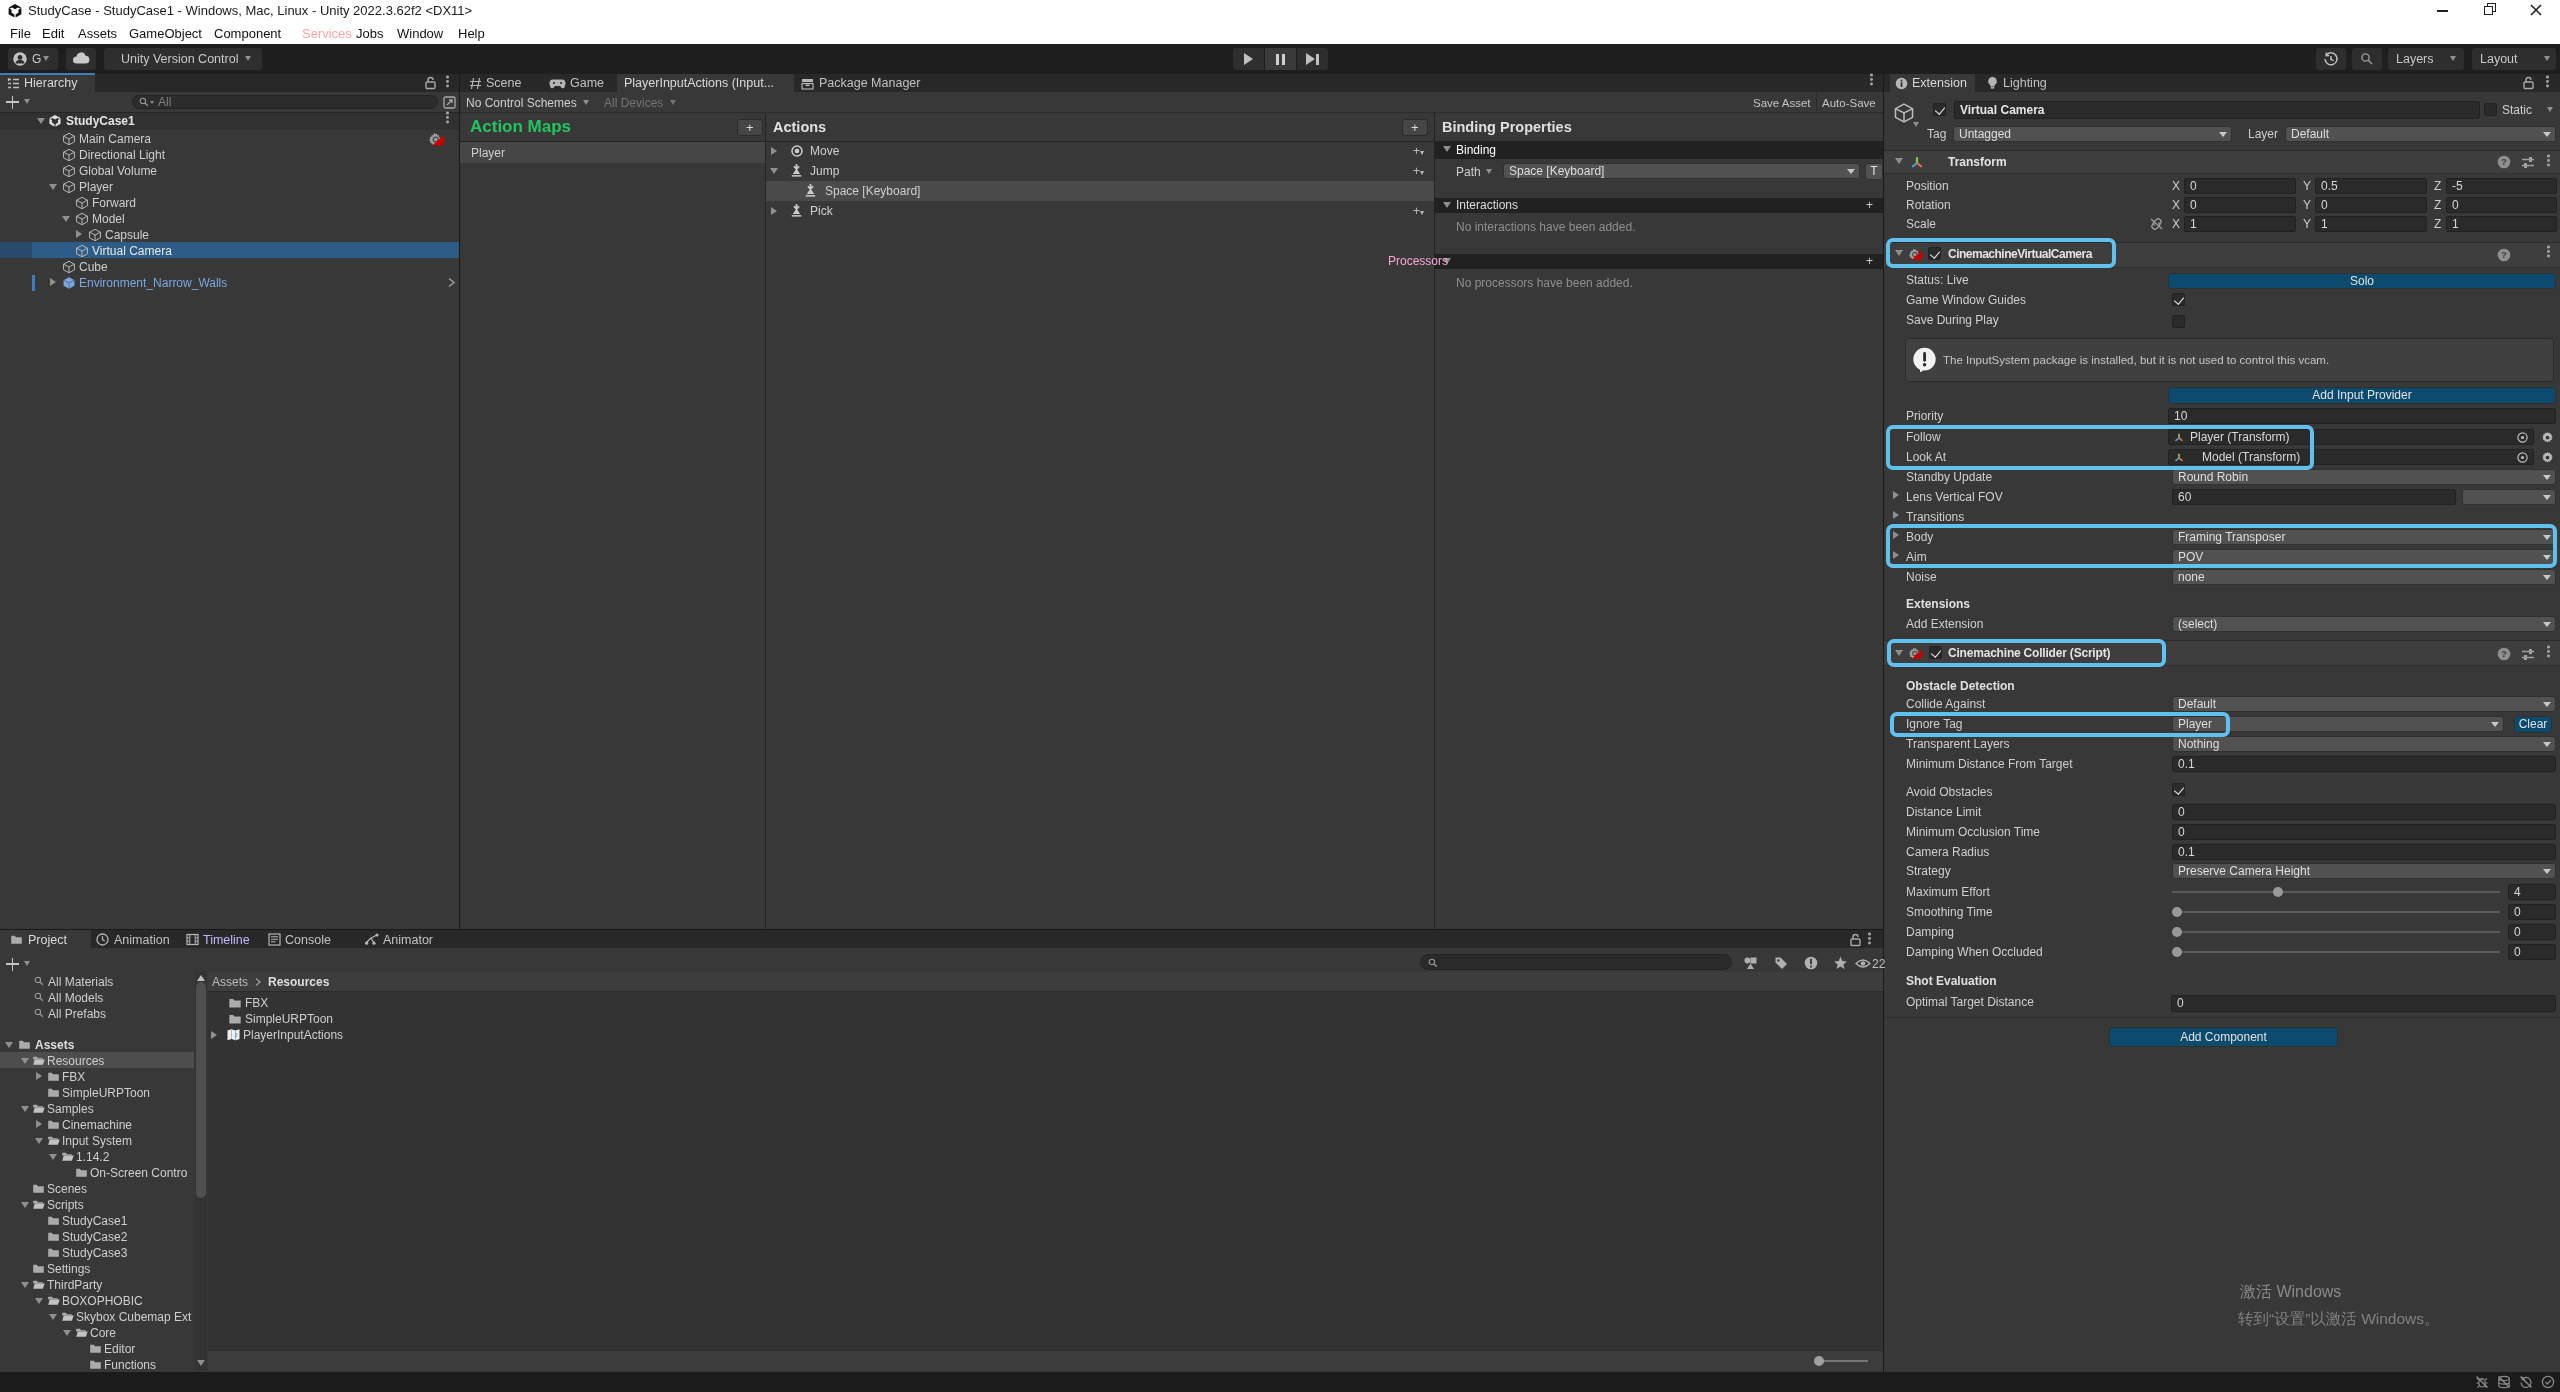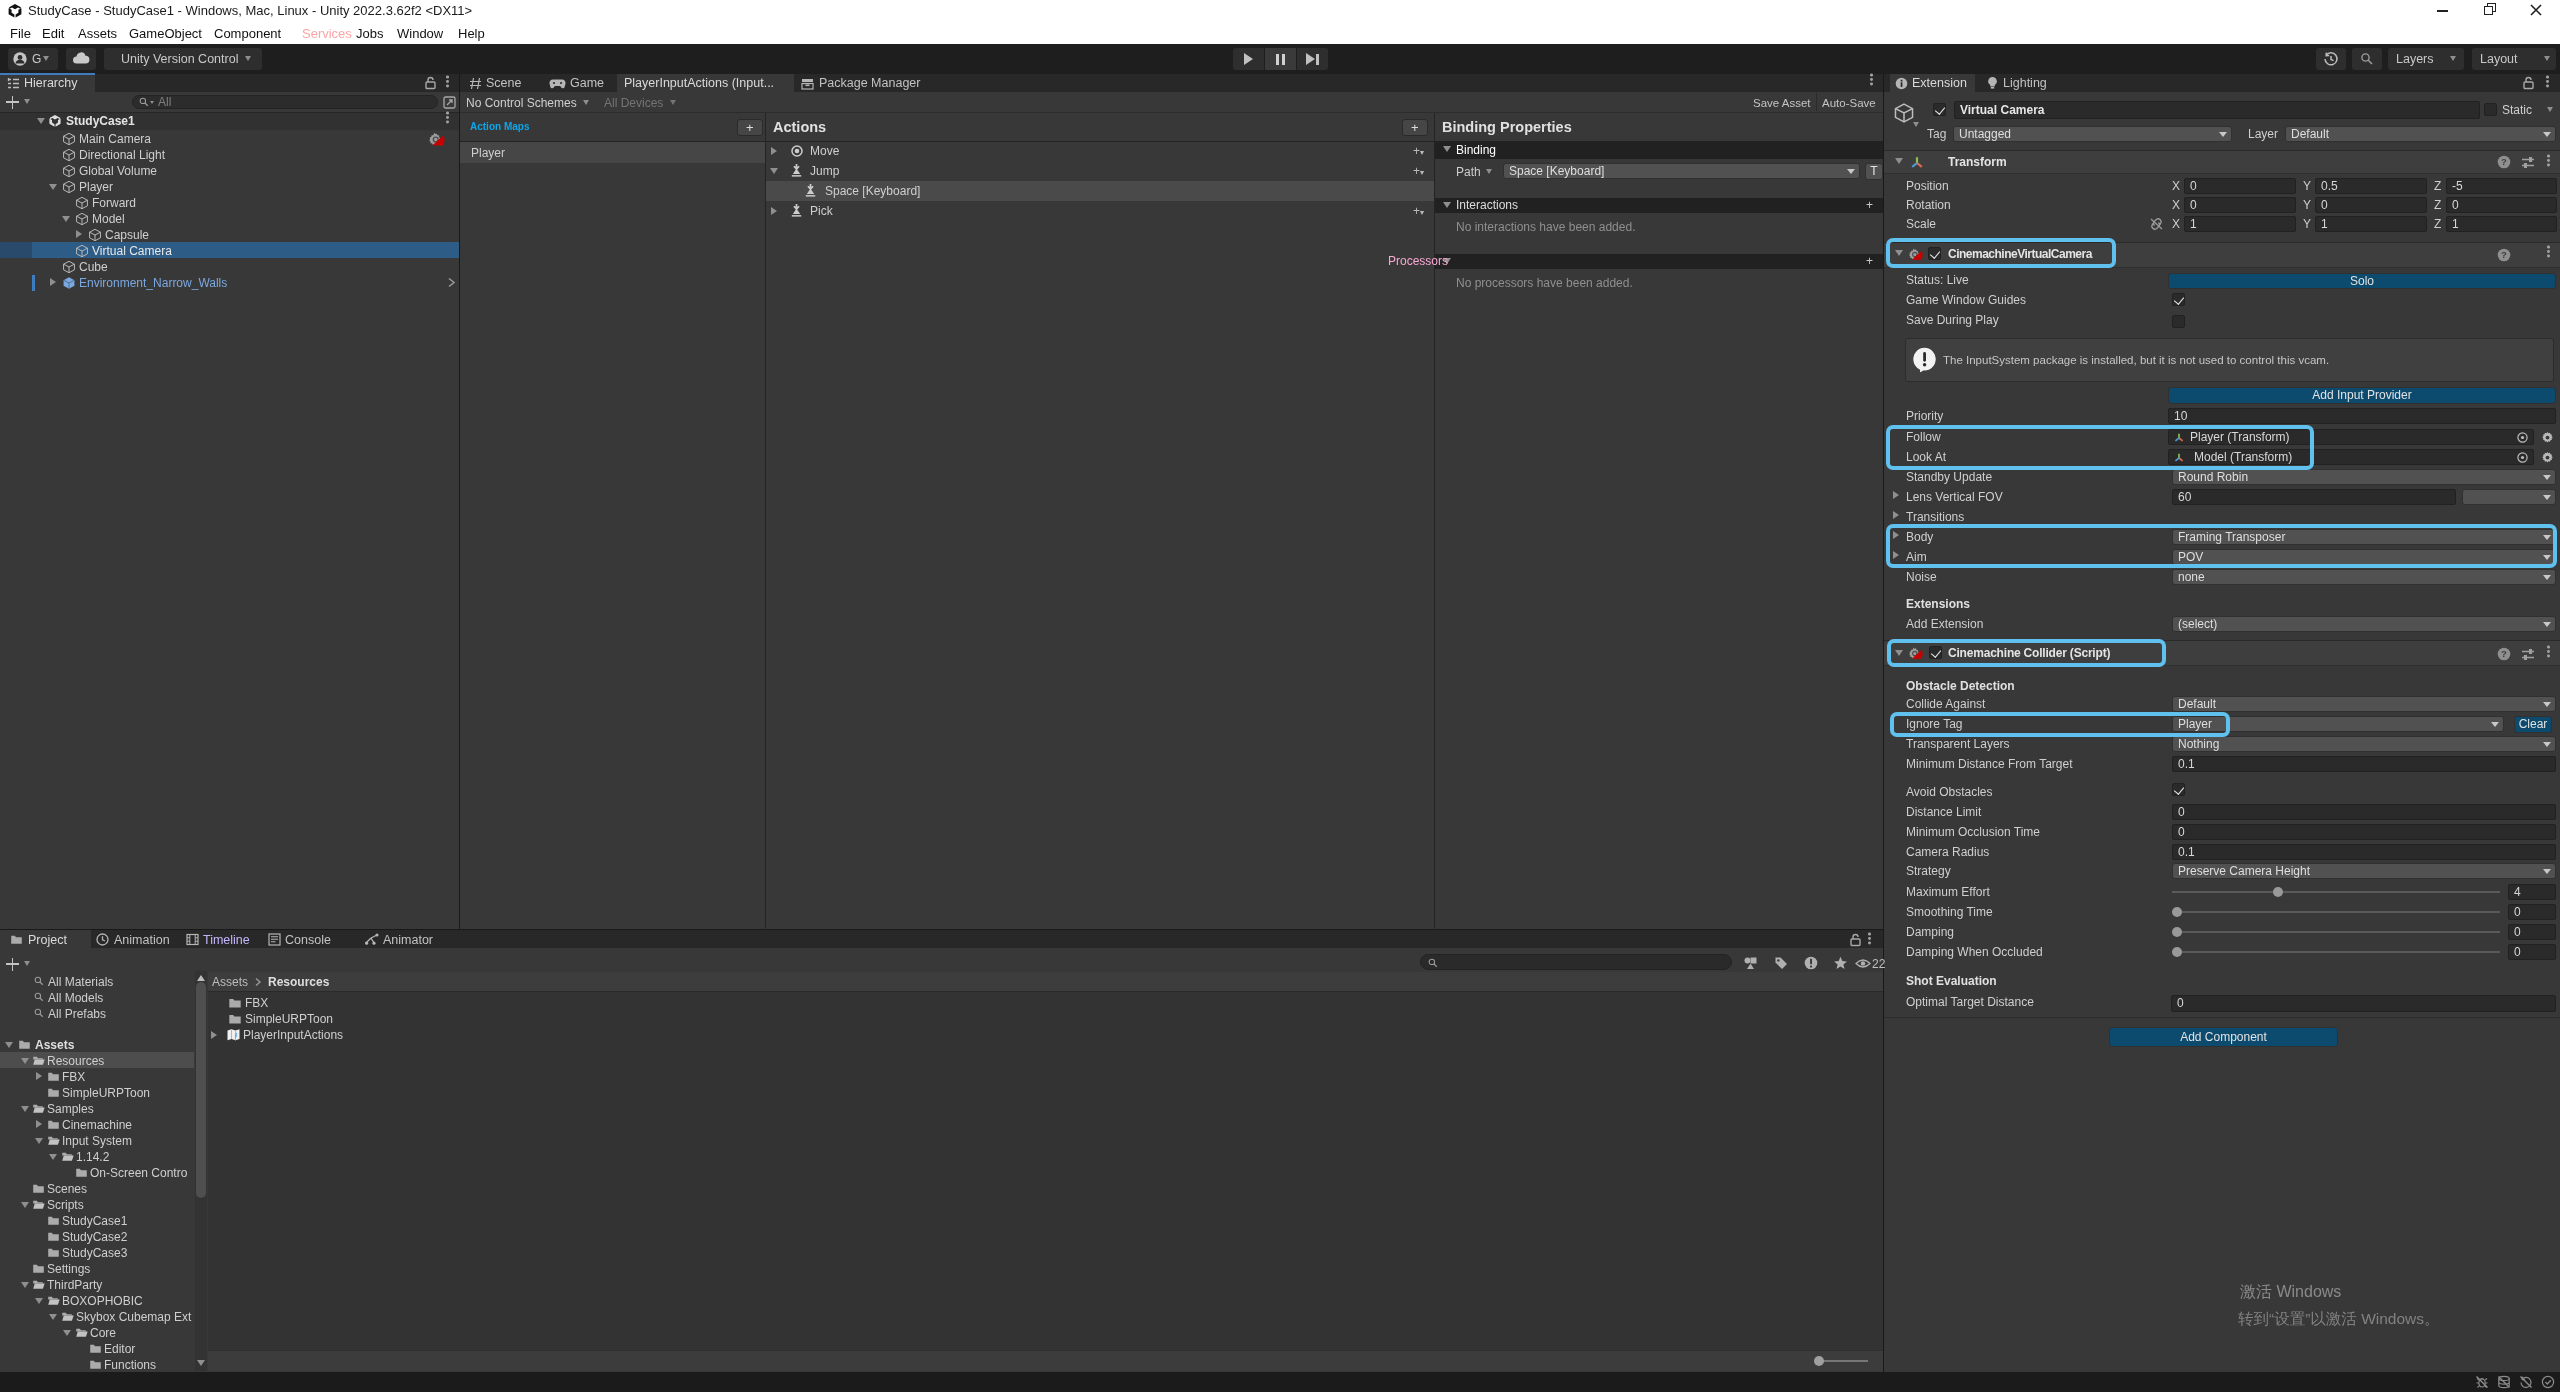--- a/index.html
+++ b/index.html
@@ -299,21 +299,21 @@
 
   <div class="txt" style="left:466px;top:95px;color:#cfcfcf">No Control Schemes</div>
   <div class="fd" style="left:583px;top:100px;border-top-width:5px;border-left-width:3.5px;border-right-width:3.5px"></div>
   <div class="txt" style="left:604px;top:95px;color:#747474">All Devices</div>
   <div class="fd" style="left:670px;top:100px;border-top-width:5px;border-left-width:3.5px;border-right-width:3.5px;border-top-color:#747474"></div>
   <div class="txt" style="left:1753px;top:95px;color:#c4c4c4;font-size:11.5px">Save Asset</div>
   <div class="abs" style="left:1816px;top:93px;width:1px;height:18px;background:#2b2b2b"></div>
   <div class="txt" style="left:1822px;top:95px;color:#c4c4c4;font-size:11.5px">Auto-Save</div>
   <div class="abs" style="left:460px;top:112px;width:1423px;height:1px;background:#2c2c2c"></div>
 
-  <div class="txt b" style="left:470px;top:119px;font-size:10px;color:#0ea5e9">Action Maps</div>
+  <div class="txt b" style="left:470px;top:119px;font-size:17px;color:#22c55e">Action Maps</div>
   <div class="abs" style="left:737px;top:119px;width:26px;height:17px;background:#464646;border-radius:3px;border:1px solid #2a2a2a"></div>
   <div class="txt" style="left:746px;top:120px;color:#ddd;font-size:13px">+</div>
   <div class="txt b" style="left:773px;top:119px;font-size:14.5px;color:#e0e0e0">Actions</div>
   <div class="abs" style="left:1402px;top:119px;width:26px;height:17px;background:#464646;border-radius:3px;border:1px solid #2a2a2a"></div>
   <div class="txt" style="left:1411px;top:120px;color:#ddd;font-size:13px">+</div>
   <div class="txt b" style="left:1442px;top:119px;font-size:14.5px;color:#e0e0e0">Binding Properties</div>
   <div class="abs" style="left:460px;top:141px;width:1423px;height:1px;background:#242424"></div>
 
   <div class="abs" style="left:765px;top:113px;width:1px;height:817px;background:#242424"></div>
   <div class="abs" style="left:1434px;top:113px;width:1px;height:817px;background:#242424"></div>
@@ -486,21 +486,21 @@
   <svg class="ic" style="left:2516px;top:431px" width="13" height="13" viewBox="0 0 13 13">
       <circle cx="6.5" cy="6.5" r="4.6" fill="none" stroke="#bbb" stroke-width="1.2"></circle>
       <circle cx="6.5" cy="6.5" r="1.6" fill="#bbb"></circle>
     </svg>
   <svg class="ic" style="left:2540px;top:430px" width="15" height="15">
       <use href="#gear"></use>
     </svg>
   <div class="txt" style="left:1906px;top:449px">Look At</div>
   <div class="fld" style="left:2168px;top:449px;width:366px"><svg style="position:absolute;left:4px;top:2px" width="12" height="12">
         <use href="#axis"></use>
-      </svg><span style="margin-left:20px">Model (Transform)</span></div>
+      </svg><span style="margin-left:28px">Model (Transform)</span></div>
   <svg class="ic" style="left:2516px;top:451px" width="13" height="13" viewBox="0 0 13 13">
       <circle cx="6.5" cy="6.5" r="4.6" fill="none" stroke="#bbb" stroke-width="1.2"></circle>
       <circle cx="6.5" cy="6.5" r="1.6" fill="#bbb"></circle>
     </svg>
   <svg class="ic" style="left:2540px;top:450px" width="15" height="15">
       <use href="#gear"></use>
     </svg>
   <div class="hl" style="left:1886px;top:425px;width:428px;height:45px"></div>
 
   <div class="txt" style="left:1906px;top:469px">Standby Update</div>

